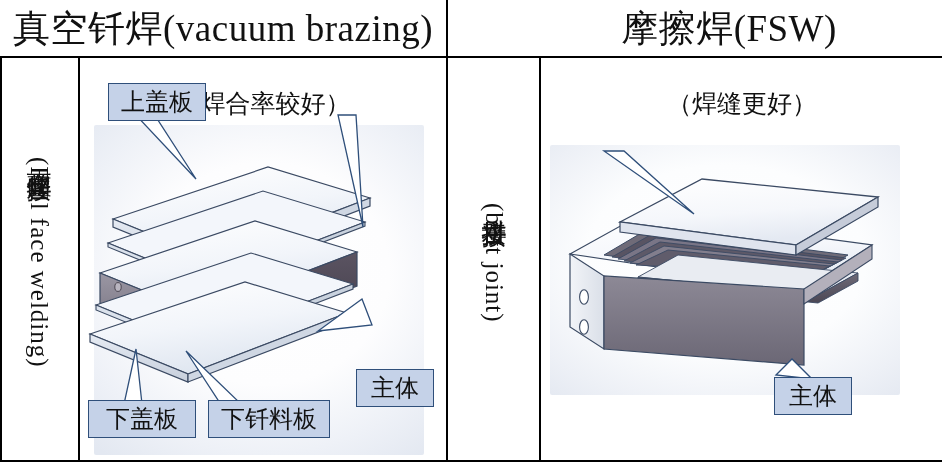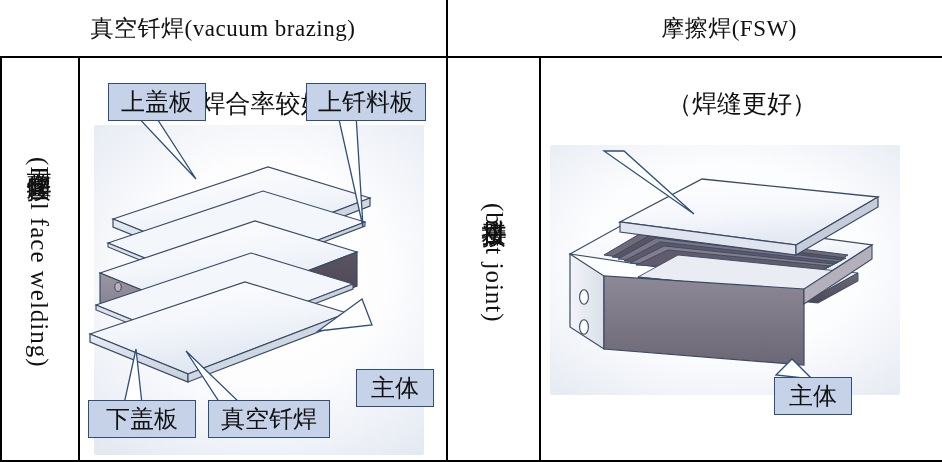--- a/index.html
+++ b/index.html
@@ -34,21 +34,21 @@
   }
 
   
   .hdr {
     position: absolute;
     top: 0;
     height: 57px;
     display: flex;
     align-items: center;
     justify-content: center;
-    font-size: 23px;
+    font-size: 37px;
     color: #111111;
     letter-spacing: 0.5px;
     white-space: nowrap;
   }
   #hdr-left  { left: 0px;   width: 446px; }
   #hdr-right { left: 448px; width: 562px; }
 
   
   .vlabel {
     position: absolute;
@@ -223,27 +223,26 @@
         <polygon points="282,240 292,266 238,272"></polygon>
 
         <polygon points="44,345 62,345 56,290"></polygon>
 
         <polygon points="140,344 160,344 106,292"></polygon>
       </g>
     </svg>
 
     <div class="callout" style="left:28px; top:24px; width:98px; height:38px;">上盖板</div>
 
-    <div class="callout" style="left:226px; top:24px; width:120px; height:38px;">上钎料板</div>
 
     <div class="callout" style="left:276px; top:310px; width:78px; height:38px;">主体</div>
 
     <div class="callout" style="left:8px; top:341px; width:108px; height:38px;">下盖板</div>
 
-    <div class="callout" style="left:128px; top:341px; width:122px; height:38px;">真空钎焊</div>
+    <div class="callout" style="left:128px; top:341px; width:122px; height:38px;">下钎料板</div>
   </div>
 
   <div class="panel" id="panel-right">
 
     <div class="subtitle" id="subtitle-right">（焊缝更好）</div>
 
     <div class="cadbg" id="cadbg-right"></div>
 
     <svg class="overlay" width="400" height="403">
       <defs>

